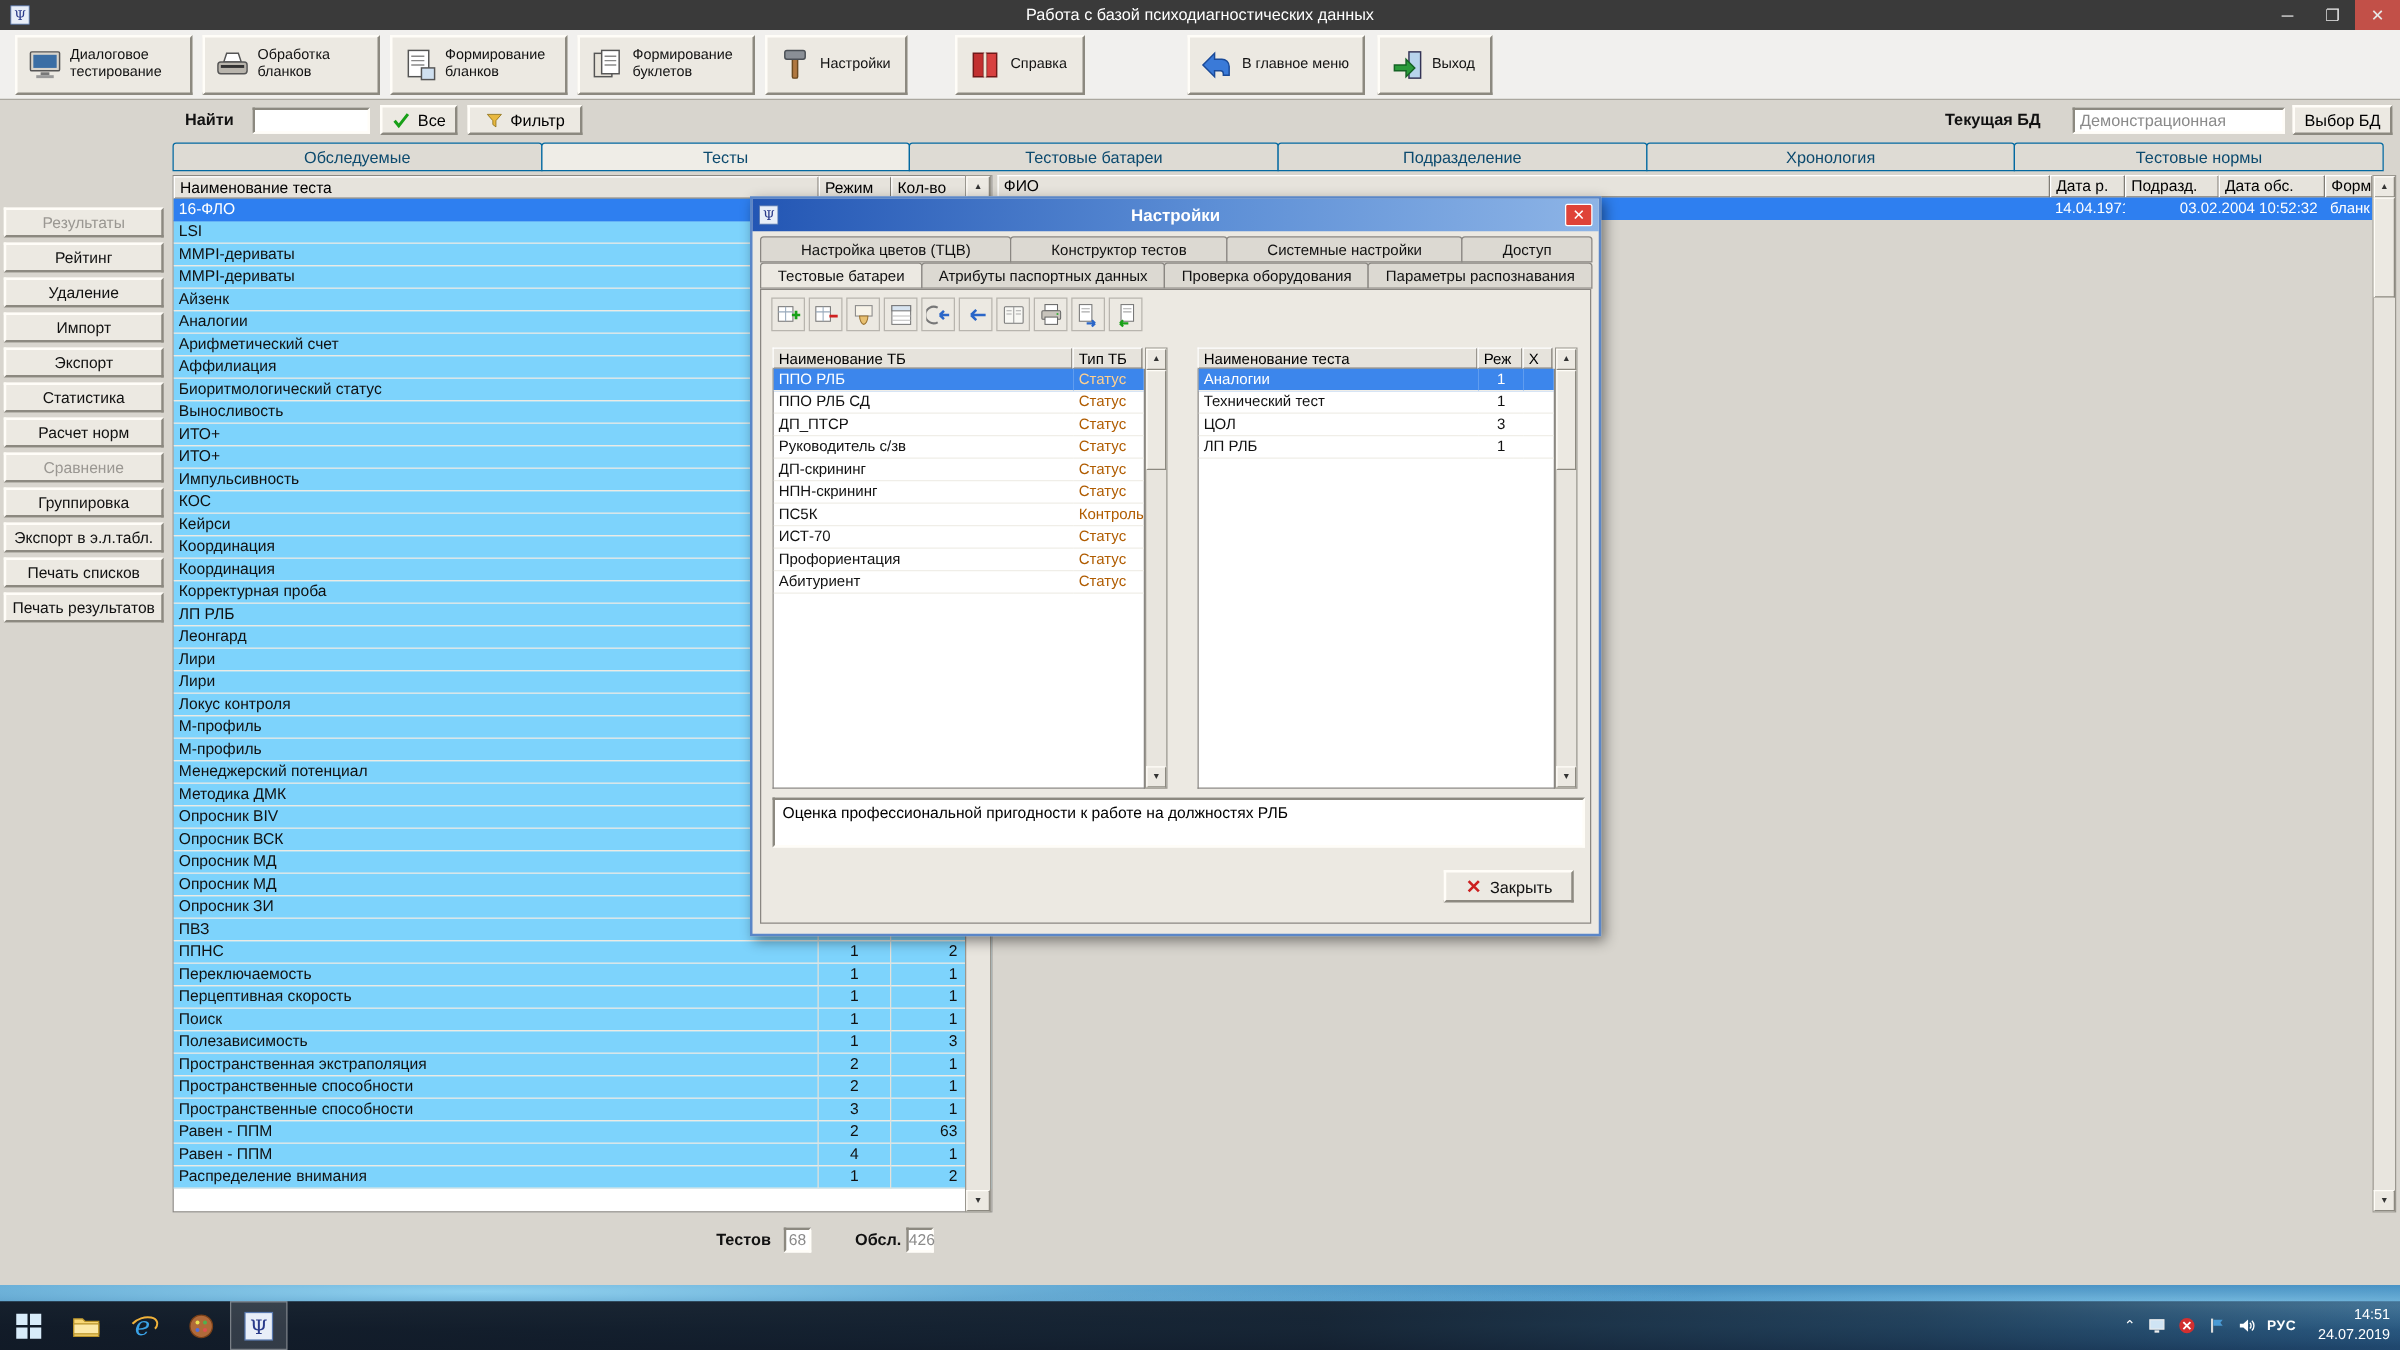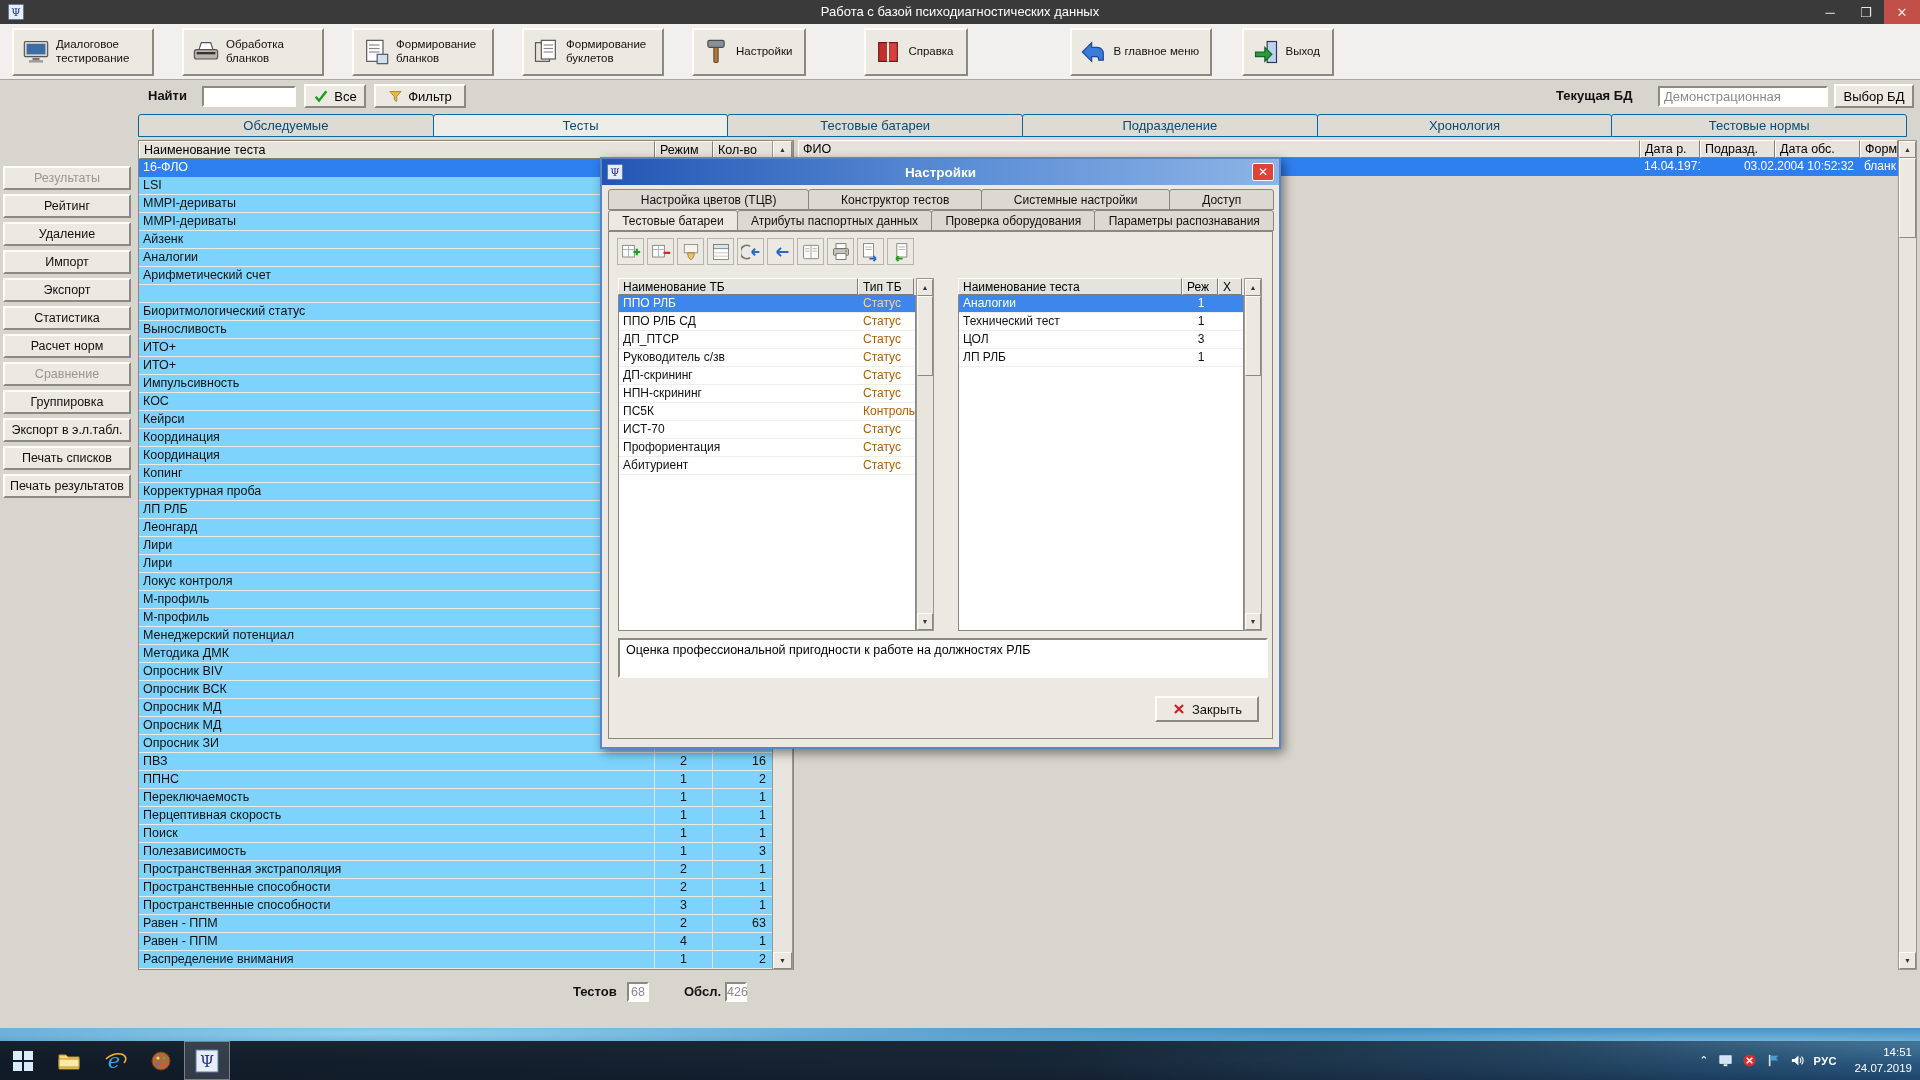--- a/index.html
+++ b/index.html
@@ -150,21 +150,21 @@
         </span>
       <div class="tb-title">Работа с базой психодиагностических данных</div>
       <div class="winctrls">
         <div class="wbtn">─</div>
         <div class="wbtn">❐</div>
         <div class="wbtn close">✕</div>
       </div>
     </div>
 
     <div class="toolbar">
-      <div id="toolbar-buttons" style="display:flex;align-items:flex-start;gap:20px;">
+      <div id="toolbar-buttons" style="display:flex;align-items:flex-start;">
           <div class="tbtn raised tb-dialog-testing">
             <span class="ico" style="height: 28px; width: 28px;">
               <svg viewBox="0 0 24 24">
                 <rect x="2" y="3" width="20" height="13" rx="1" fill="#d8d4cc" stroke="#555"></rect>
                 <rect x="4" y="5" width="16" height="9" fill="#3a6ea5"></rect>
                 <rect x="9" y="17" width="6" height="2" fill="#777"></rect>
                 <rect x="6" y="19" width="12" height="2" fill="#999"></rect>
               </svg>
             </span>
             <span class="tlabel">Диалоговое тестирование</span>
@@ -328,20 +328,21 @@
             <div class="tc name">Аналогии</div>
             <div class="tc mode"></div>
             <div class="tc count"></div>
           </div>
           <div class="trow">
             <div class="tc name">Арифметический счет</div>
             <div class="tc mode"></div>
             <div class="tc count"></div>
           </div>
           <div class="trow">
+            <div class="tc name">Аффилиация</div>
             <div class="tc mode"></div>
             <div class="tc count"></div>
           </div>
           <div class="trow">
             <div class="tc name">Биоритмологический статус</div>
             <div class="tc mode"></div>
             <div class="tc count"></div>
           </div>
           <div class="trow">
             <div class="tc name">Выносливость</div>
@@ -373,25 +374,20 @@
             <div class="tc mode"></div>
             <div class="tc count"></div>
           </div>
           <div class="trow">
             <div class="tc name">Координация</div>
             <div class="tc mode"></div>
             <div class="tc count"></div>
           </div>
           <div class="trow">
             <div class="tc name">Координация</div>
-            <div class="tc mode"></div>
-            <div class="tc count"></div>
-          </div>
-          <div class="trow">
-            <div class="tc name">Копинг</div>
             <div class="tc mode"></div>
             <div class="tc count"></div>
           </div>
           <div class="trow">
             <div class="tc name">Корректурная проба</div>
             <div class="tc mode"></div>
             <div class="tc count"></div>
           </div>
           <div class="trow">
             <div class="tc name">ЛП РЛБ</div>

